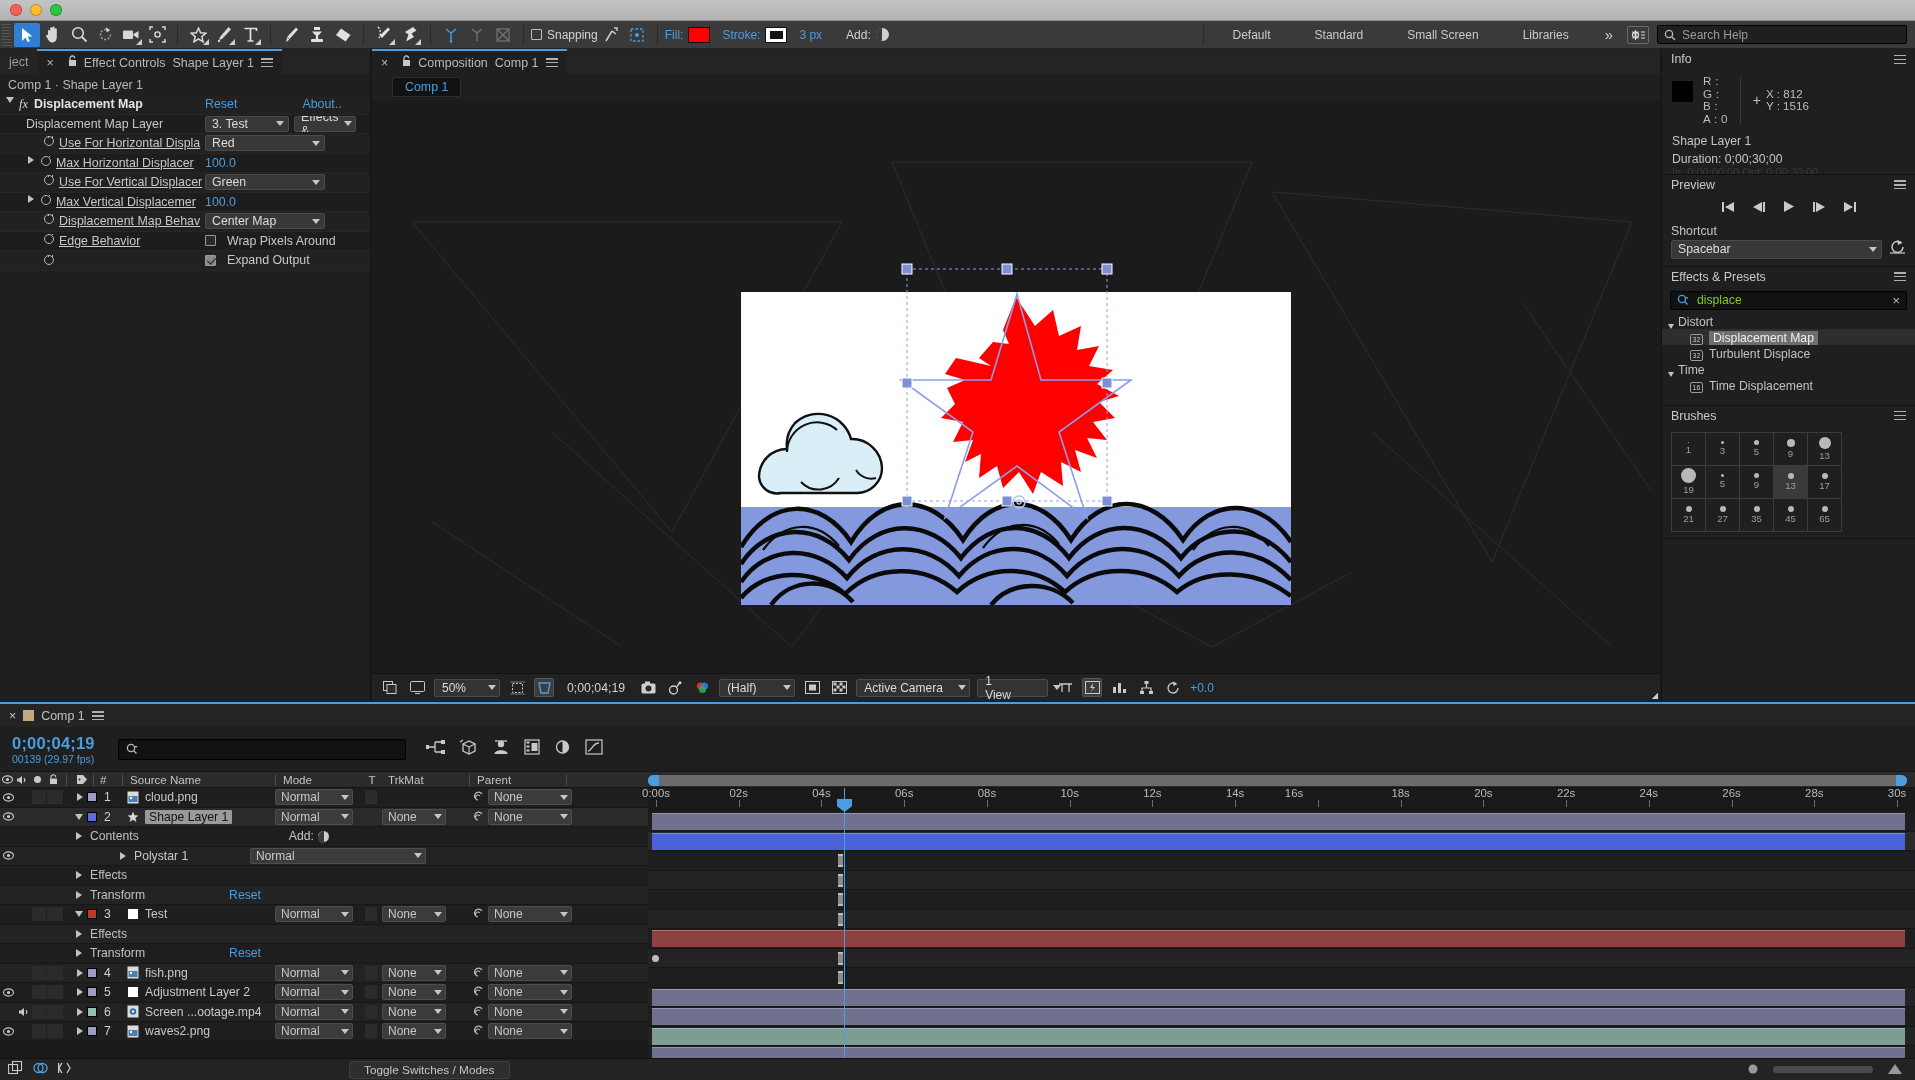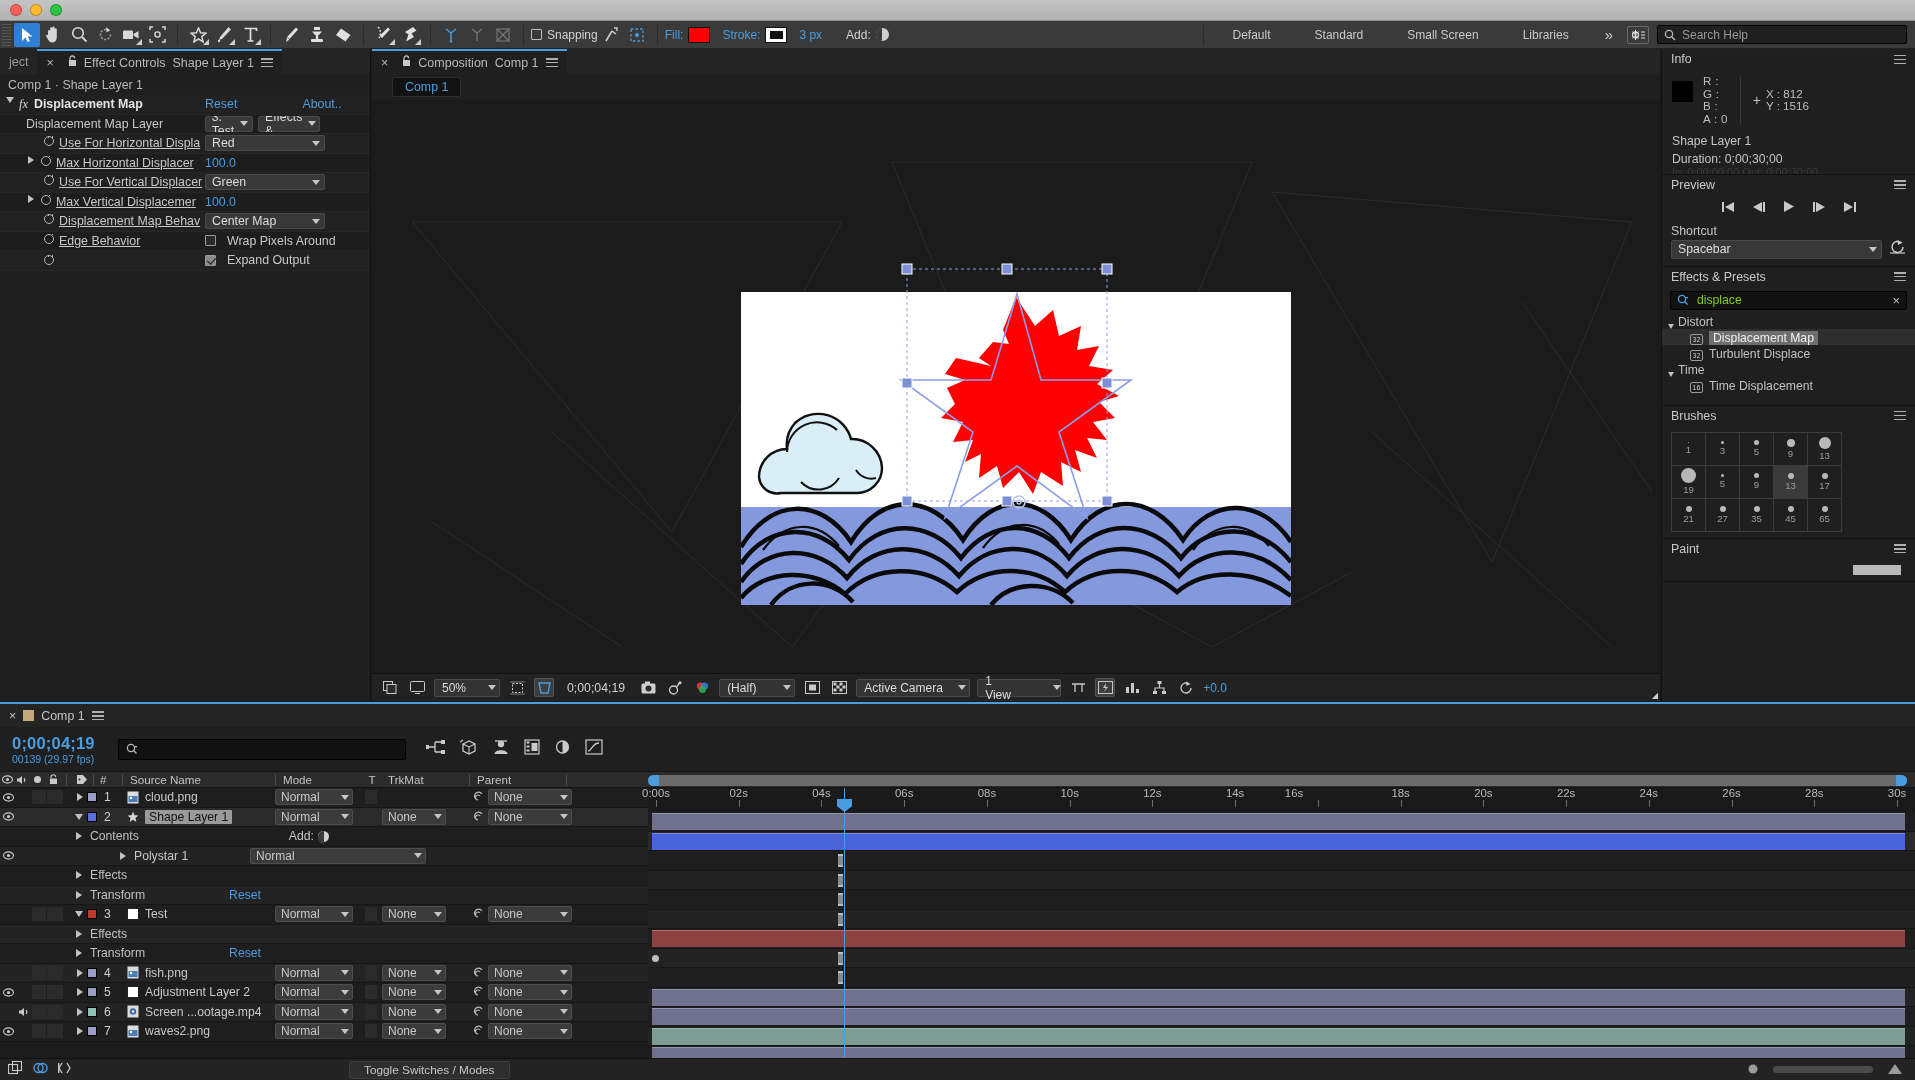--- a/index.html
+++ b/index.html
@@ -405,21 +405,21 @@
           <span class="blue">Reset</span>
           <span class="blue" style="margin-left:60px;">About..</span>
         </div>
       </div>
 
       <div class="ec-row">
         <div class="ec-left indent1">
             <span>Displacement Map Layer</span>
           </div>
         <div class="ec-right">
-          <div class="ddown" style="width:48px;justify-content:center;">
+          <div class="ddown" style="width:84px;">
             <span>3. Test</span>
               <span class="chev"></span>
           </div>
           <div class="ddown" style="width:62px;">
             <span>Effects &amp;</span>
               <span class="chev"></span>
           </div>
         </div>
       </div>
 
@@ -674,21 +674,21 @@
               <rect x="10.5" y="4.5" width="3" height="3"></rect>
               <rect x="1.5" y="7.5" width="3" height="3"></rect>
               <rect x="7.5" y="7.5" width="3" height="3"></rect>
             </g>
           </svg>
       </div>
       <div class="foot-dd" style="width:114px;">
         <span>Active Camera</span>
           <span class="chev"></span>
       </div>
-      <div class="foot-dd" style="width:84px;gap:36px;">
+      <div class="foot-dd" style="width:71px;gap:36px;">
         <span>1 View</span>
           <span class="chev"></span>
       </div>
       <div class="foot-ico">
         <svg width="15" height="13" viewBox="0 0 15 13">
             <path d="M1,3 L14,3 M4,3 L4,11 M11,3 L11,11" stroke="#c9c9c9" stroke-width="1.3" fill="none"></path>
           </svg>
       </div>
       <div class="foot-ico on">
         <svg width="15" height="13" viewBox="0 0 15 13">
@@ -899,29 +899,20 @@
             <div class="bnum">45</div>
           </div>
           <div class="bcell">
             <div class="bdot" style="width: 6px; height: 6px;"></div>
             <div class="bnum">65</div>
           </div>
         </div>
       <div style="height:6px;"></div>
     </div>
 
-    <div class="rsec">
-      <div class="ptitle">
-        <span>Paint</span>
-        <span class="hamb"></span>
-      </div>
-      <div style="height:22px;position:relative;">
-        <div style="position:absolute;right:14px;top:6px;width:48px;height:10px;background:#b8b8b8;"></div>
-      </div>
-    </div>
   </div>
 
   <div class="panel" id="timeline">
     <div class="tl-tabrow">
       <span class="x">×</span>
       <span class="swatch" style="width:11px;height:11px;background:#c2a87c;"></span>
       <span>Comp 1</span>
       <span class="hamb"></span>
     </div>
 

